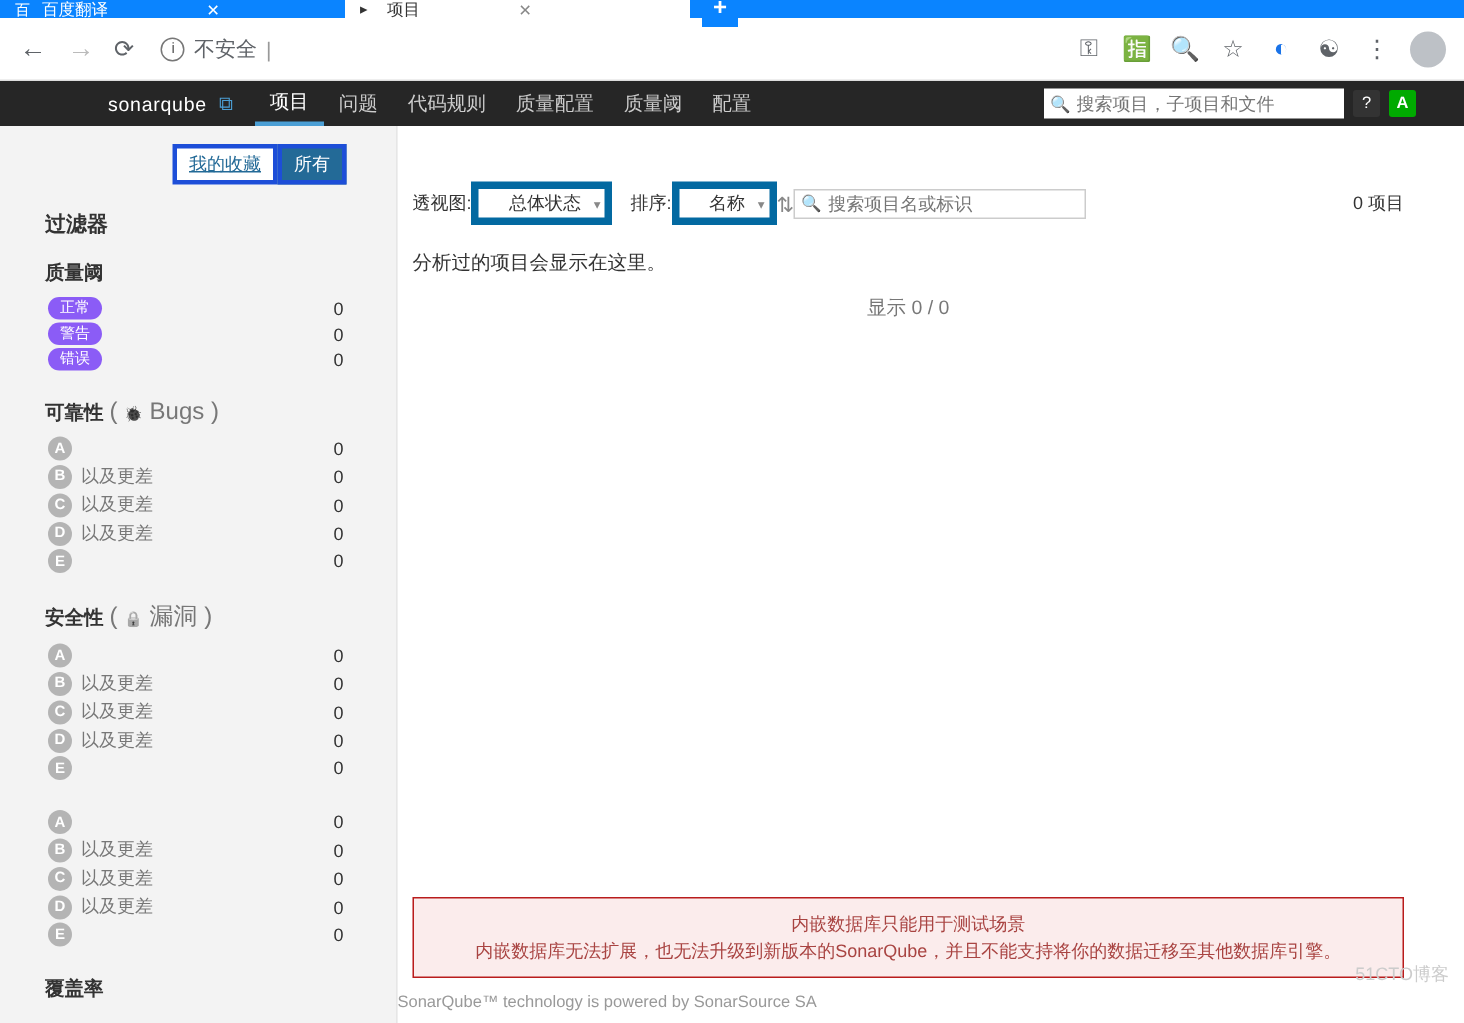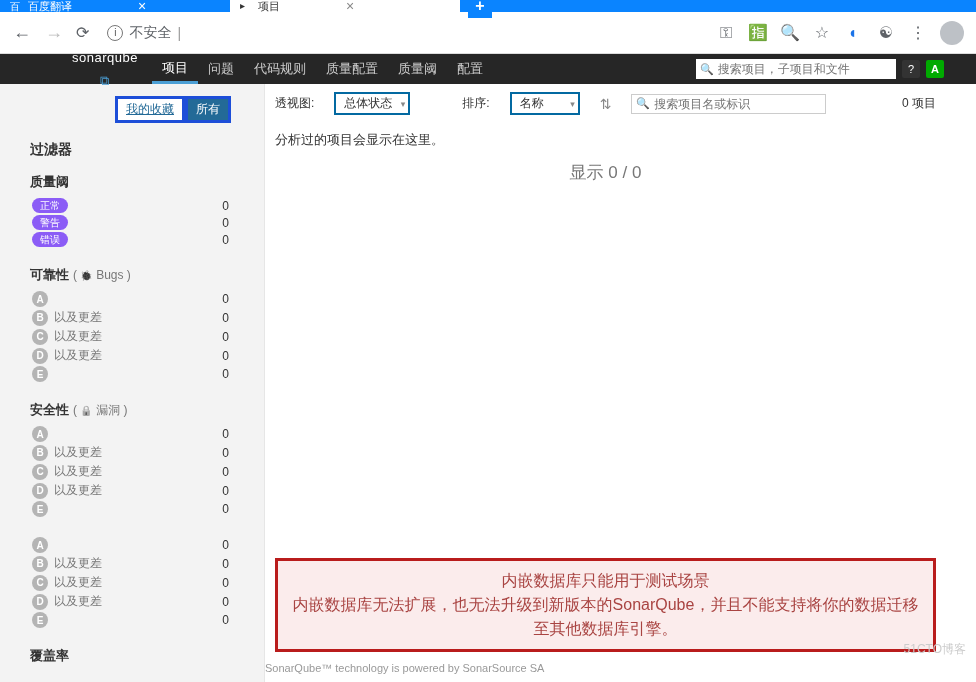--- a/index.html
+++ b/index.html
@@ -22,21 +22,21 @@
   .addr-info { border: 1px solid #777; border-radius: 50%; width: 16px; height: 16px; display: inline-flex; align-items: center; justify-content: center; font-size: 10px; color: #555; }
   .addr-insecure { color: #5f6368; }
   .addr-sep { color: #999; }
   .addr-url { color: #333; }
   .toolbar .icon { color: #5f6368; font-size: 16px; cursor: pointer; width: 20px; text-align: center; }
   .toolbar .blue-icon { color: #1a73e8; }
   .toolbar .avatar { width: 24px; height: 24px; border-radius: 50%; background: #bdc1c6; }
 
   
   .sq-top { height: 30px; background: #262626; color: #ccc; display: flex; align-items: center; padding: 0 0 0 72px; font-size: 13px; }
-  .sq-logo { color: #fff; font-weight: 500; letter-spacing: 0.5px; margin-right: 14px; display: flex; align-items: center; gap: 8px; flex-direction: column; }
+  .sq-logo { color: #fff; font-weight: 500; letter-spacing: 0.5px; margin-right: 14px; display: flex; align-items: center; gap: 8px; }
   .sq-nav { display: flex; gap: 0; }
   .sq-nav-item { padding: 0 10px; height: 30px; line-height: 30px; cursor: pointer; color: #ccc; }
   .sq-nav-item.active { color: #fff; border-bottom: 3px solid #4b9fd5; box-sizing: border-box; line-height: 27px; }
   .sq-top-right { margin-left: auto; display: flex; align-items: center; gap: 6px; padding-right: 32px; }
   .sq-search { background: #fff; height: 20px; width: 200px; display: flex; align-items: center; padding: 0 4px; gap: 4px; font-size: 12px; }
   .sq-search input { border: none; outline: none; font-size: 12px; flex: 1; }
   .sq-help { background: #333; color: #fff; width: 18px; height: 18px; display: flex; align-items: center; justify-content: center; font-size: 11px; border-radius: 2px; }
   .sq-badge-a { background: #00aa00; color: #fff; width: 18px; height: 18px; display: flex; align-items: center; justify-content: center; font-size: 11px; font-weight: bold; border-radius: 2px; }
 
   
@@ -47,44 +47,44 @@
 
   
   .fav-tabs { display: flex; justify-content: flex-end; margin-bottom: 18px; padding-right: 28px;}
   .fav-tab { padding: 2px 8px; font-size: 12px; border: 3px solid #1d4ed8; cursor: pointer; }
   .fav-tab.inactive { background: #fff; color: #236a97; text-decoration: underline; }
   .fav-tab.active { background: #236a97; color: #fff; }
 
   .filter-title { font-weight: bold; font-size: 14px; margin-bottom: 14px; color: #333; }
   .filter-section { margin-bottom: 18px; }
   .filter-heading { font-weight: bold; font-size: 13px; color: #333; margin-bottom: 6px; display: flex; align-items: center; gap: 4px; }
-  .filter-heading .sub { font-weight: normal; color: #777; font-size: 12px; }
+  .filter-heading .sub { font-weight: normal; color: #777; font-size: 16px; }
   .filter-row { display: flex; align-items: center; justify-content: space-between; font-size: 12px; color: #777; padding: 1px 30px 1px 2px; cursor: pointer; }
   .filter-row .left { display: flex; align-items: center; gap: 6px; }
   .filter-row .count { color: #333; }
   .pill { background: #8b5cf6; color: #fff; padding: 0 8px; border-radius: 8px; font-size: 10px; line-height: 15px; }
   .rating-badge { width: 16px; height: 16px; border-radius: 50%; background: #b4b4b4; color: #fff; font-size: 10px; display: inline-flex; align-items: center; justify-content: center; font-weight: bold; }
   .lock-icon::before { content: "🔒"; font-size: 10px; filter: grayscale(1); }
   .bug-icon::before { content: "🐞"; font-size: 10px; filter: grayscale(1); }
   .smell-icon::before { content: "⊙"; font-size: 11px; color: #888; }
 
   
-  .main-top { display: flex; align-items: center; gap: 20px; font-size: 12px; margin-bottom: 16px; }
+  .main-top { display: flex; align-items: center; gap: 0; font-size: 12px; margin-bottom: 16px; margin-top: 29px; }
   .main-top label { color: #333; }
-  .sel { border: 2px solid #0369a1; font-size: 12px; padding: 1px 16px 1px 8px; background: #fff; position: relative; display: inline-flex; align-items: center; min-width: 70px; }
+  .sel { border: 5px solid #0369a1; font-size: 12px; padding: 1px 16px 1px 20px; background: #fff; position: relative; display: inline-flex; align-items: center; min-width: 70px; }
   .sel::after { content: "▾"; position: absolute; right: 3px; font-size: 9px; color: #888; }
   .view-icon { color: #888; font-size: 14px; cursor: pointer; }
   .main-search { border: 1px solid #ccc; padding: 2px 4px; display: flex; align-items: center; gap: 4px; flex: 0 0 195px; }
   .main-search input { border: none; outline: none; font-size: 12px; width: 100%; }
   .project-count { margin-left: auto; color: #333; font-size: 12px; }
 
   .empty-msg { font-size: 13px; color: #333; font-weight: 500; margin-bottom: 12px; }
-  .showing { text-align: center; color: #777; font-size: 17px; margin-top: 6px; }
-
-  .warning-box { position: absolute; left: 10px; right: 40px; bottom: 30px; border: 3px solid #b91c1c; background: #fbecec; padding: 8px; font-size: 16px; color: #a94442; text-align: center; line-height: 1.5; }
+  .showing { text-align: center; color: #777; font-size: 13px; margin-top: 6px; }
+
+  .warning-box { position: absolute; left: 10px; right: 40px; bottom: 30px; border: 1px solid #b91c1c; background: #fbecec; padding: 8px; font-size: 12px; color: #a94442; text-align: center; line-height: 1.5; }
   .footer-text { position: absolute; left: 0; right: 0; bottom: 8px; text-align: left; color: #999; font-size: 11px; }
 
   .watermark { position: absolute; right: 10px; bottom: 24px; color: #ccc; font-size: 12px; pointer-events: none; }
 </style>
 </head>
 <body>
 
 <div class="tab-strip">
   <div class="browser-tab inactive" style="width:230px;">
     <span class="favicon">百</span>

